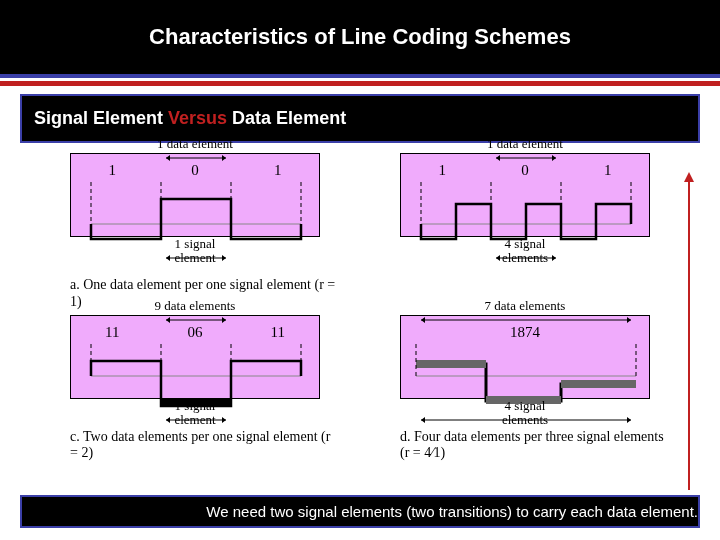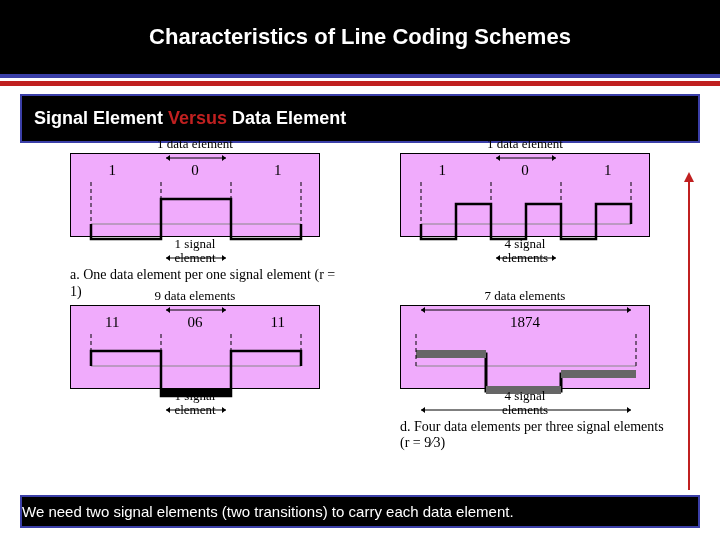--- a/index.html
+++ b/index.html
@@ -9,21 +9,21 @@
   .subtitle-bar { background: #000; color: #fff; font-size: 18px; font-weight: bold; padding: 12px 12px; margin: 8px 20px 0 20px; border: 2px solid #3b3fa8; }
   .vs { color: #c02020; }
   .diagrams { display: grid; grid-template-columns: 1fr 1fr; gap: 4px 40px; padding: 10px 50px 0 50px; }
   .panel { position: relative; }
   .frame { border: 1px solid #000; width: 250px; height: 84px; position: relative; margin: 0 auto; background: #f0abfc; }
   .caption { font-family: "Times New Roman", serif; font-size: 14px; text-align: left; padding-left: 20px; margin-top: 2px; line-height: 1.2; }
   .toplabel { position: absolute; top: -18px; left: 50%; transform: translateX(-50%); font-family: "Times New Roman", serif; font-size: 13px; white-space: nowrap; }
   .botlabel { position: absolute; bottom: -14px; left: 50%; transform: translateX(-50%); font-family: "Times New Roman", serif; font-size: 13px; white-space: nowrap; text-align: center; line-height: 1; }
   .botlabel2 { bottom: -28px; }
   .bits { position: absolute; top: 8px; width: 100%; display: flex; justify-content: space-around; font-family: "Times New Roman", serif; font-size: 15px; }
-  .footer-bar { position: absolute; bottom: 12px; left: 20px; right: 20px; background: #000; color: #fff; font-size: 15px; text-align: left; padding: 6px 0; border: 2px solid #3b3fa8; }
+  .footer-bar { position: absolute; bottom: 12px; left: 20px; right: 20px; background: #000; color: #fff; font-size: 15px; text-align: right; padding: 6px 0; border: 2px solid #3b3fa8; }
   .red-arrow { position: absolute; right: 30px; top: 180px; width: 2px; height: 310px; background: #c02020; }
   .red-arrow::before { content: ''; position: absolute; top: -8px; left: -4px; border-left: 5px solid transparent; border-right: 5px solid transparent; border-bottom: 10px solid #c02020; }
   svg { position: absolute; top: 0; left: 0; }
 </style>
 </head>
 <body>
 
 <div class="title-bar">Characteristics of Line Coding Schemes</div>
 <div class="red-stripe"></div>
 
@@ -51,21 +51,21 @@
             <line x1="230" y1="28" x2="230" y2="70"></line>
         </g>
         <path d="M95 4 L155 4" stroke="#000" stroke-width="1"></path>
         <path d="M95 4 l4 -3 v6 z M155 4 l-4 -3 v6 z" fill="#000"></path>
         <path d="M95 104 L155 104" stroke="#000" stroke-width="1"></path>
         <path d="M95 104 l4 -3 v6 z M155 104 l-4 -3 v6 z" fill="#000"></path>
       </svg>
       <div class="botlabel">1 signal</div>
       <div class="botlabel botlabel2">element</div>
     </div>
-    <div class="caption" style="margin-top:30px">a. One data element per one signal element (r = 1)</div>
+    <div class="caption" style="margin-top:40px">a. One data element per one signal element (r = 1)</div>
   </div>
 
   <div class="panel">
     <div class="frame">
       <div class="toplabel">1 data element</div>
       <div class="bits">
         <span>1</span>
         <span>0</span>
         <span>1</span>
       </div>
@@ -107,20 +107,21 @@
             <line x1="230" y1="28" x2="230" y2="60"></line>
         </g>
         <path d="M95 4 L155 4" stroke="#000" stroke-width="1"></path>
         <path d="M95 4 l4 -3 v6 z M155 4 l-4 -3 v6 z" fill="#000"></path>
         <path d="M95 104 L155 104" stroke="#000" stroke-width="1"></path>
         <path d="M95 104 l4 -3 v6 z M155 104 l-4 -3 v6 z" fill="#000"></path>
       </svg>
       <div class="botlabel">1 signal</div>
       <div class="botlabel botlabel2">element</div>
     </div>
+    <div class="caption" style="margin-top:30px">c. Two data elements per one signal element (r = 2)</div>
   </div>
 
   <div class="panel">
     <div class="frame">
       <div class="toplabel">7 data elements</div>
       <div class="bits" style="justify-content:center">
         <span>1874</span>
       </div>
       <svg width="250" height="110">
         <line x1="15" y1="60" x2="235" y2="60" stroke="#888" stroke-width="1"></line>
@@ -133,20 +134,20 @@
             <line x1="235" y1="28" x2="235" y2="60"></line>
         </g>
         <path d="M20 4 L230 4" stroke="#000" stroke-width="1"></path>
         <path d="M20 4 l4 -3 v6 z M230 4 l-4 -3 v6 z" fill="#000"></path>
         <path d="M20 104 L230 104" stroke="#000" stroke-width="1"></path>
         <path d="M20 104 l4 -3 v6 z M230 104 l-4 -3 v6 z" fill="#000"></path>
       </svg>
       <div class="botlabel">4 signal</div>
       <div class="botlabel botlabel2">elements</div>
     </div>
-    <div class="caption" style="margin-top:30px">d. Four data elements per three signal elements (r = 9⁄3)</div>
+    <div class="caption" style="margin-top:30px">d. Four data elements per three signal elements (r = 4⁄1)</div>
   </div>
 
 </div>
 
 <div class="red-arrow"></div>
 
 <div class="footer-bar">We need two signal elements (two transitions) to carry each data element.</div>
 
 </body></html>

